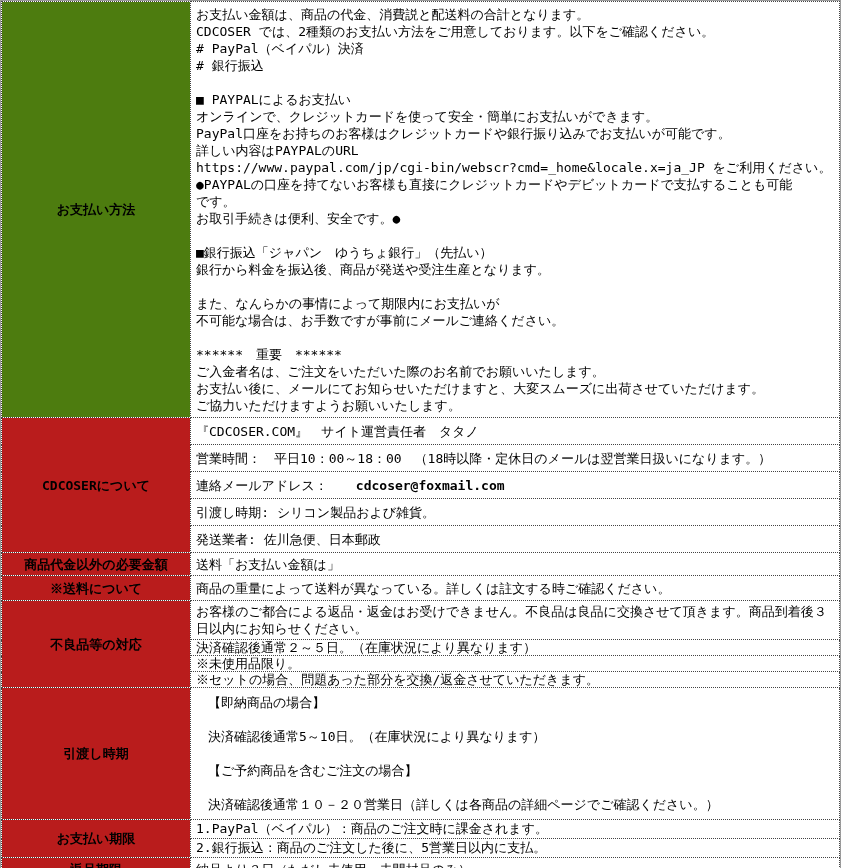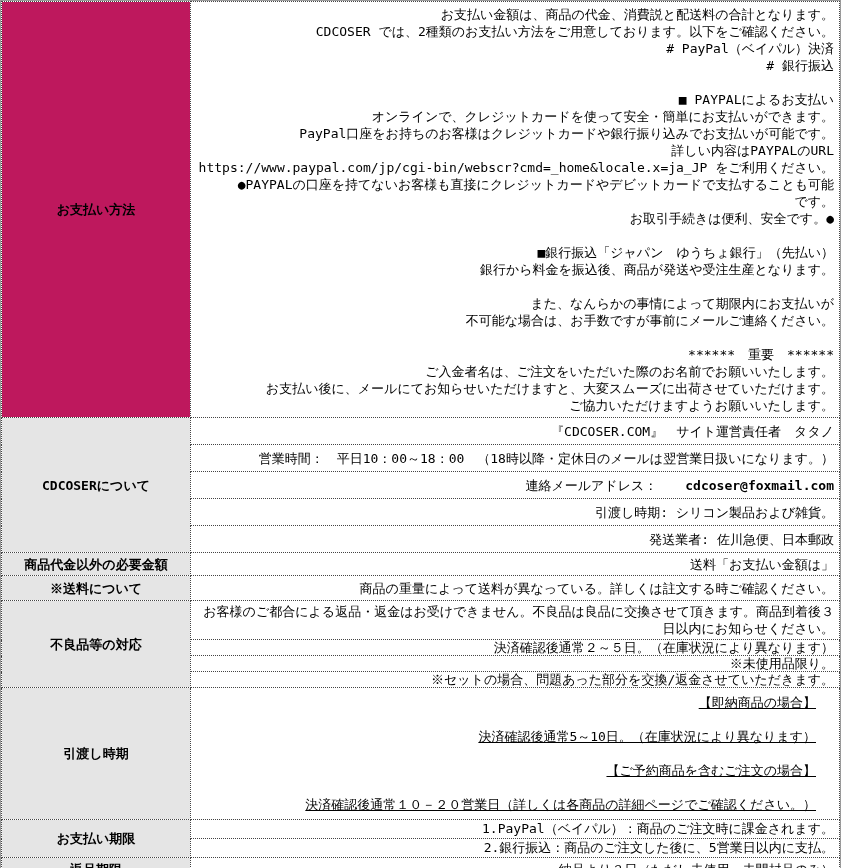--- a/index.html
+++ b/index.html
@@ -21,37 +21,37 @@
     border-collapse:collapse;
     table-layout:fixed;
   }
   col.c-label{width:189px;}
   th,td{
     border:1px dotted #444444;
     vertical-align:middle;
     padding:2px 5px;
     line-height:17px;
     font-weight:normal;
-    text-align:right;
+    text-align:left;
     overflow:hidden;
   }
   th.label{
-    background:#e5e5e5;
+    background:#b91c1c;
     font-weight:bold;
     text-align:center;
     padding:2px 3px;
   }
-  th.label.bg-white{background:#be185d;}
+  th.label.bg-white{background:#4d7c0f;}
   td.content{white-space:pre-wrap;word-break:break-all;}
   tr.r-pay td{padding:4px 5px 3px 5px;}
   tr.r-about td{height:22px;}
   tr.r-extrafee td,tr.r-extrafee th{height:18px;margin-left:46px;}
   tr.r-shipping td,tr.r-shipping th{height:20px;}
   tr.r-def-tight td{padding:0 5px;line-height:15px;height:14px;}
-  tr.r-delivery td{padding:6px 23px;text-decoration:underline;}
+  tr.r-delivery td{padding:6px 17px;}
   tr.r-deadline td{padding:0 5px;line-height:18px;height:18px;}
   tr.r-return td{height:18px;}
   .bold{font-weight:bold;margin-left:28px;}
 </style>
 </head>
 <body>
 
 <div class="sheet">
   <table>
     <colgroup>

